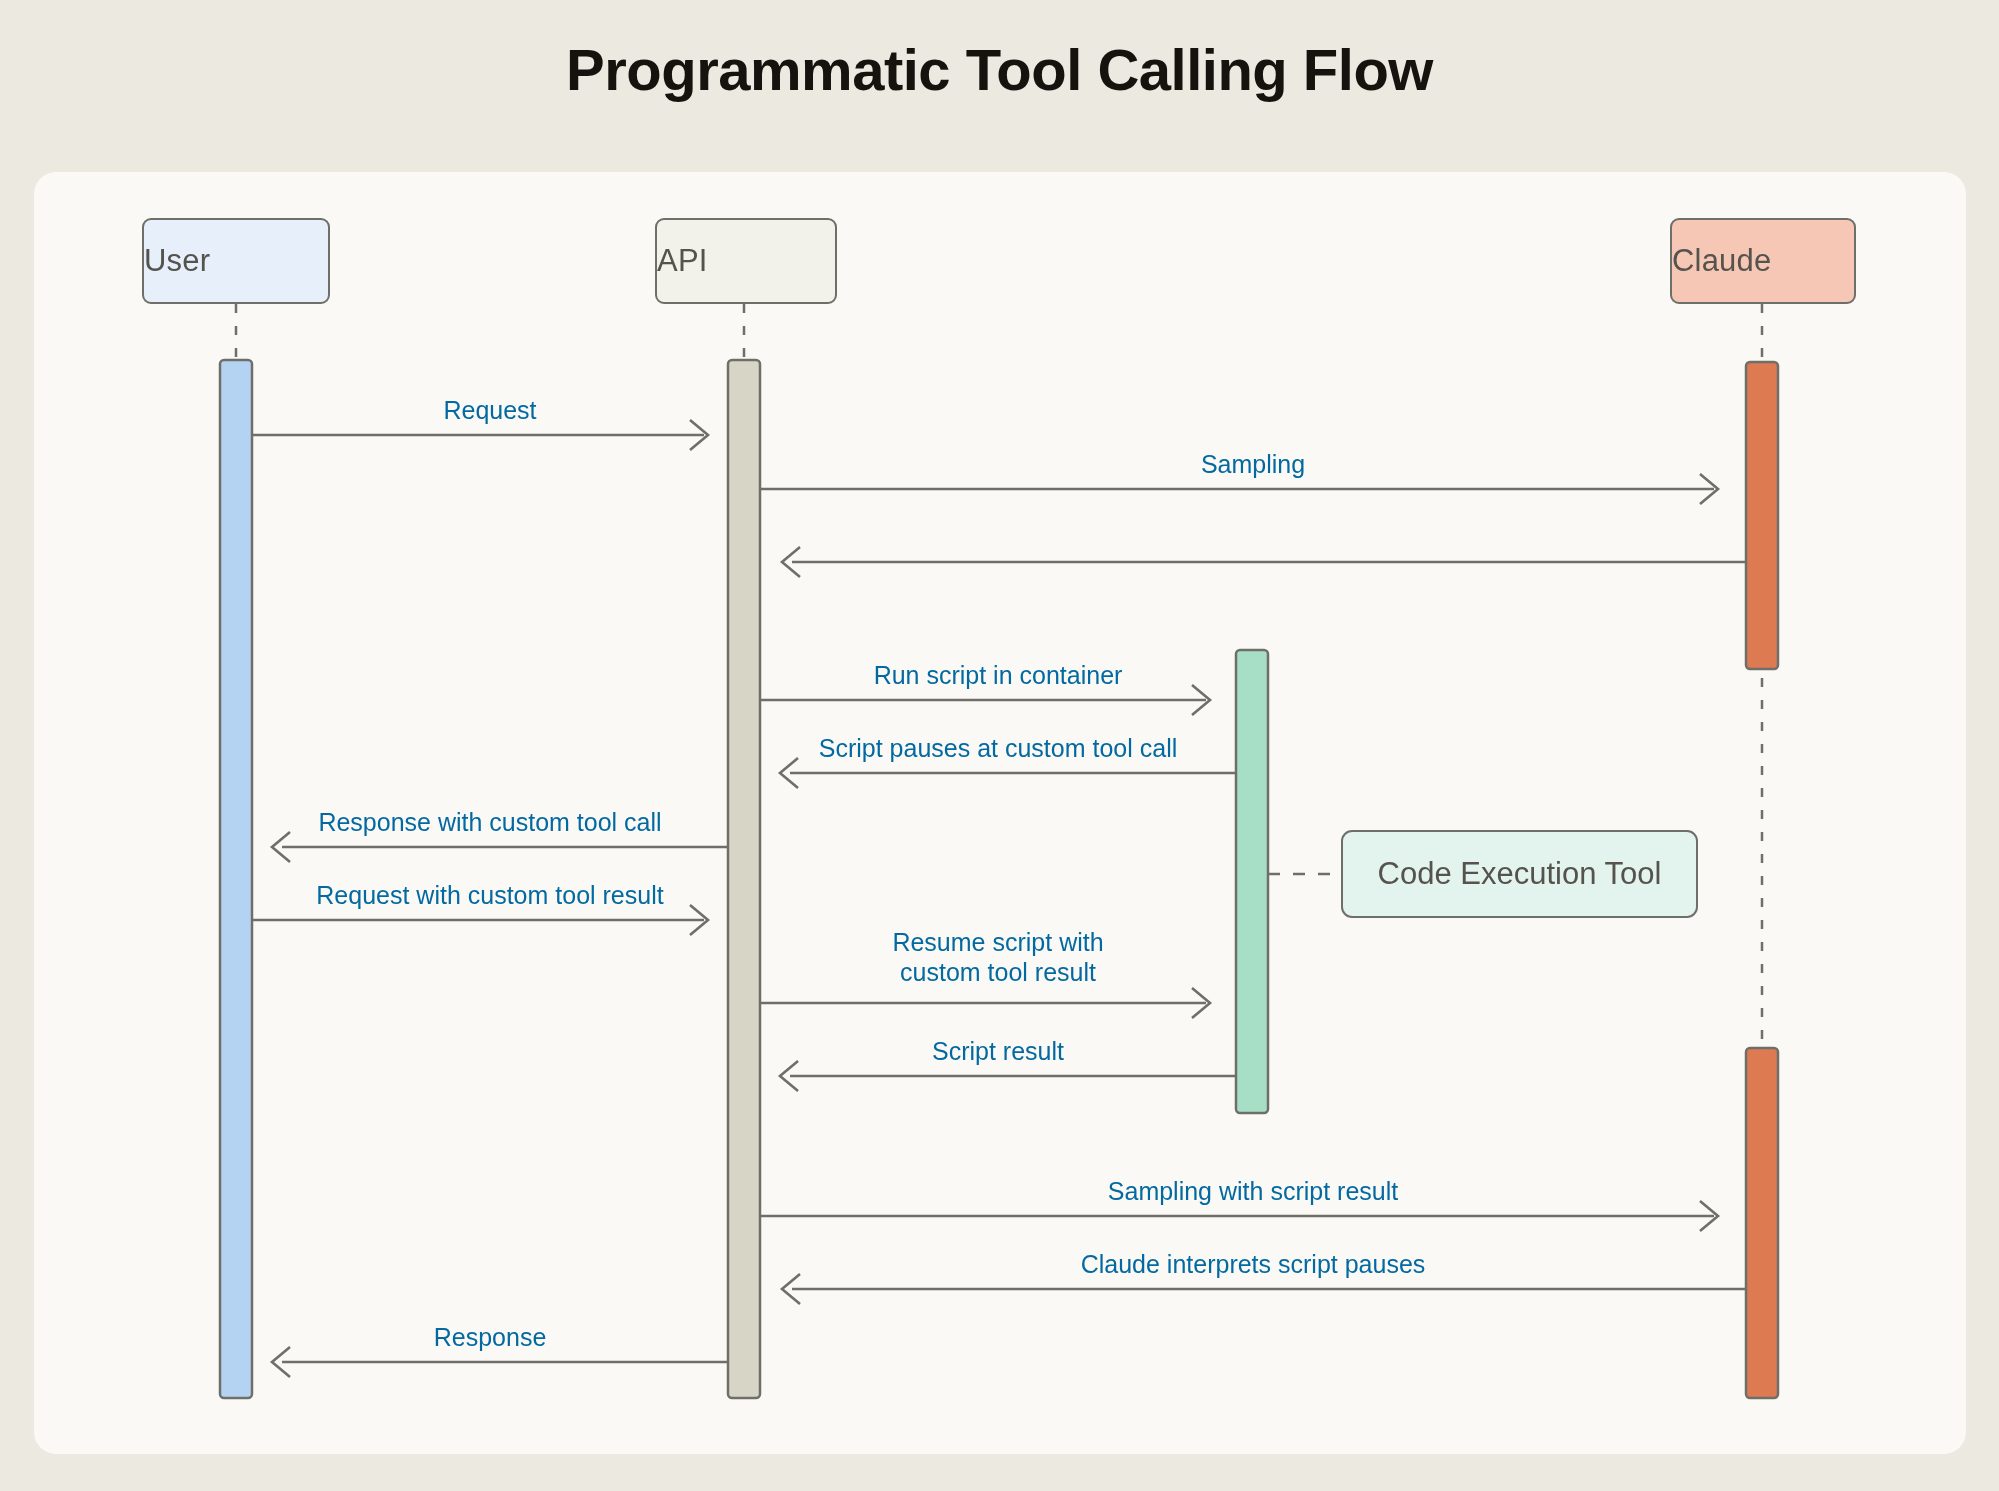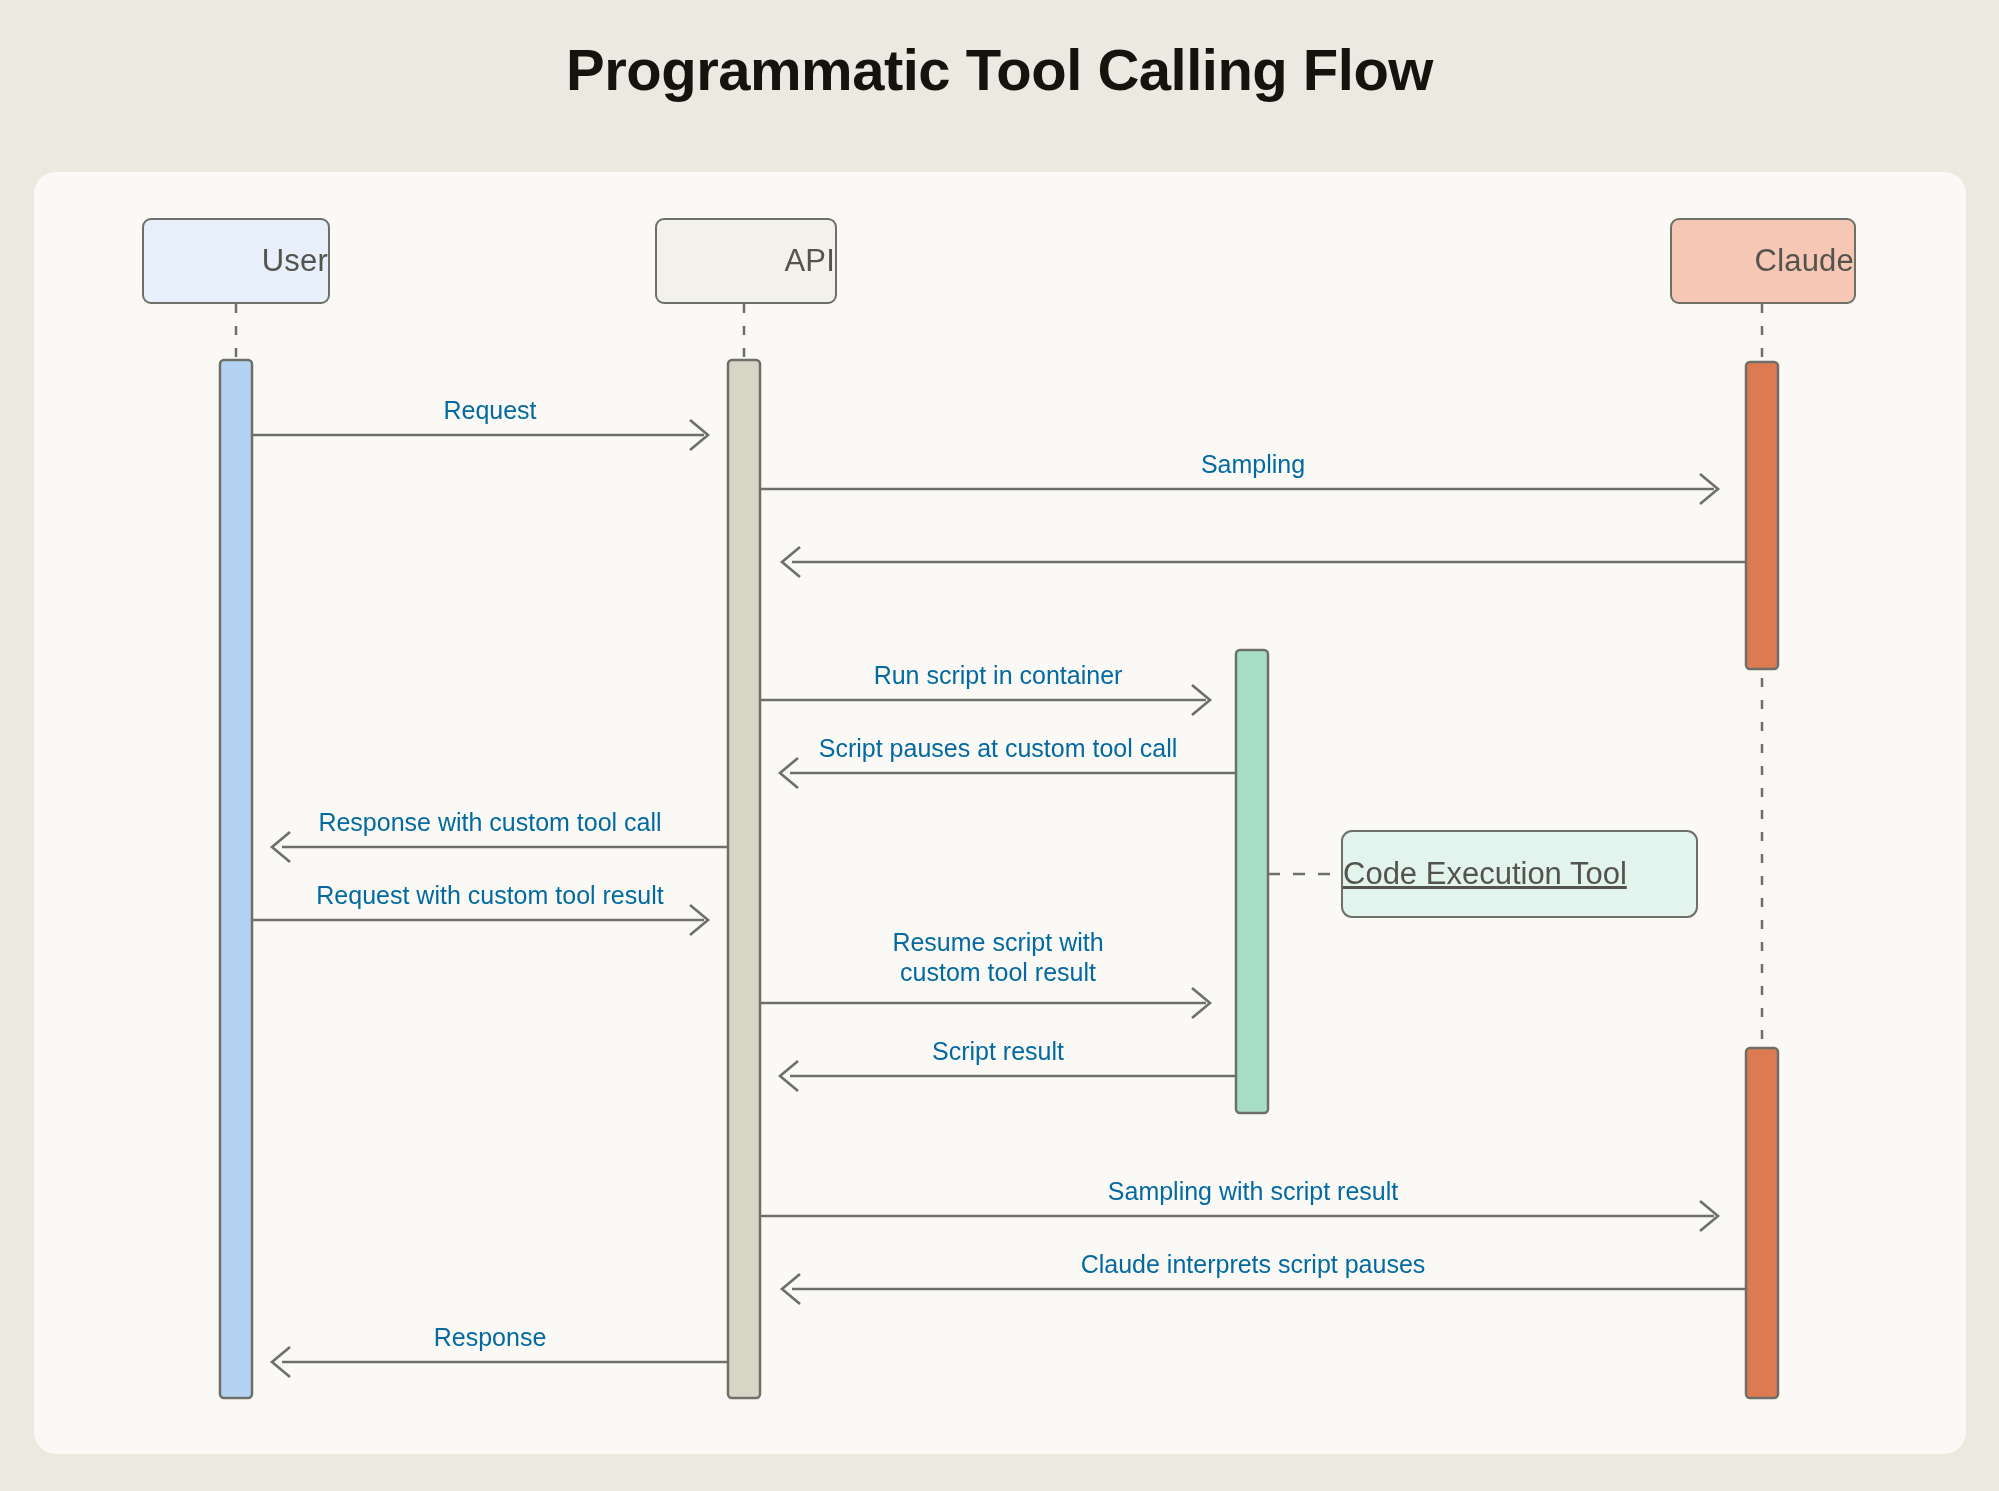--- a/index.html
+++ b/index.html
@@ -46,35 +46,35 @@
     width: 1999px;
     height: 1491px;
   }
   .participant-box {
     position: absolute;
     box-sizing: border-box;
     border: 2.5px solid #6f6f69;
     border-radius: 9px;
     display: flex;
     align-items: center;
-    justify-content: flex-end;
+    justify-content: flex-start;
     font-size: 31px;
     color: #55534d;
     letter-spacing: 0.2px;
   }
   .note-box {
     position: absolute;
     box-sizing: border-box;
     border: 2.5px solid #6f6f69;
     border-radius: 11px;
     display: flex;
     align-items: center;
+    justify-content: center;
     font-size: 31px;
     color: #55534d;
-    text-decoration: underline;
   }
   .msg-label {
     position: absolute;
     text-align: center;
     font-size: 25px;
     color: #0369a1;
     line-height: 1.18;
     white-space: pre-line;
     transform: translateX(-50%);
   }

